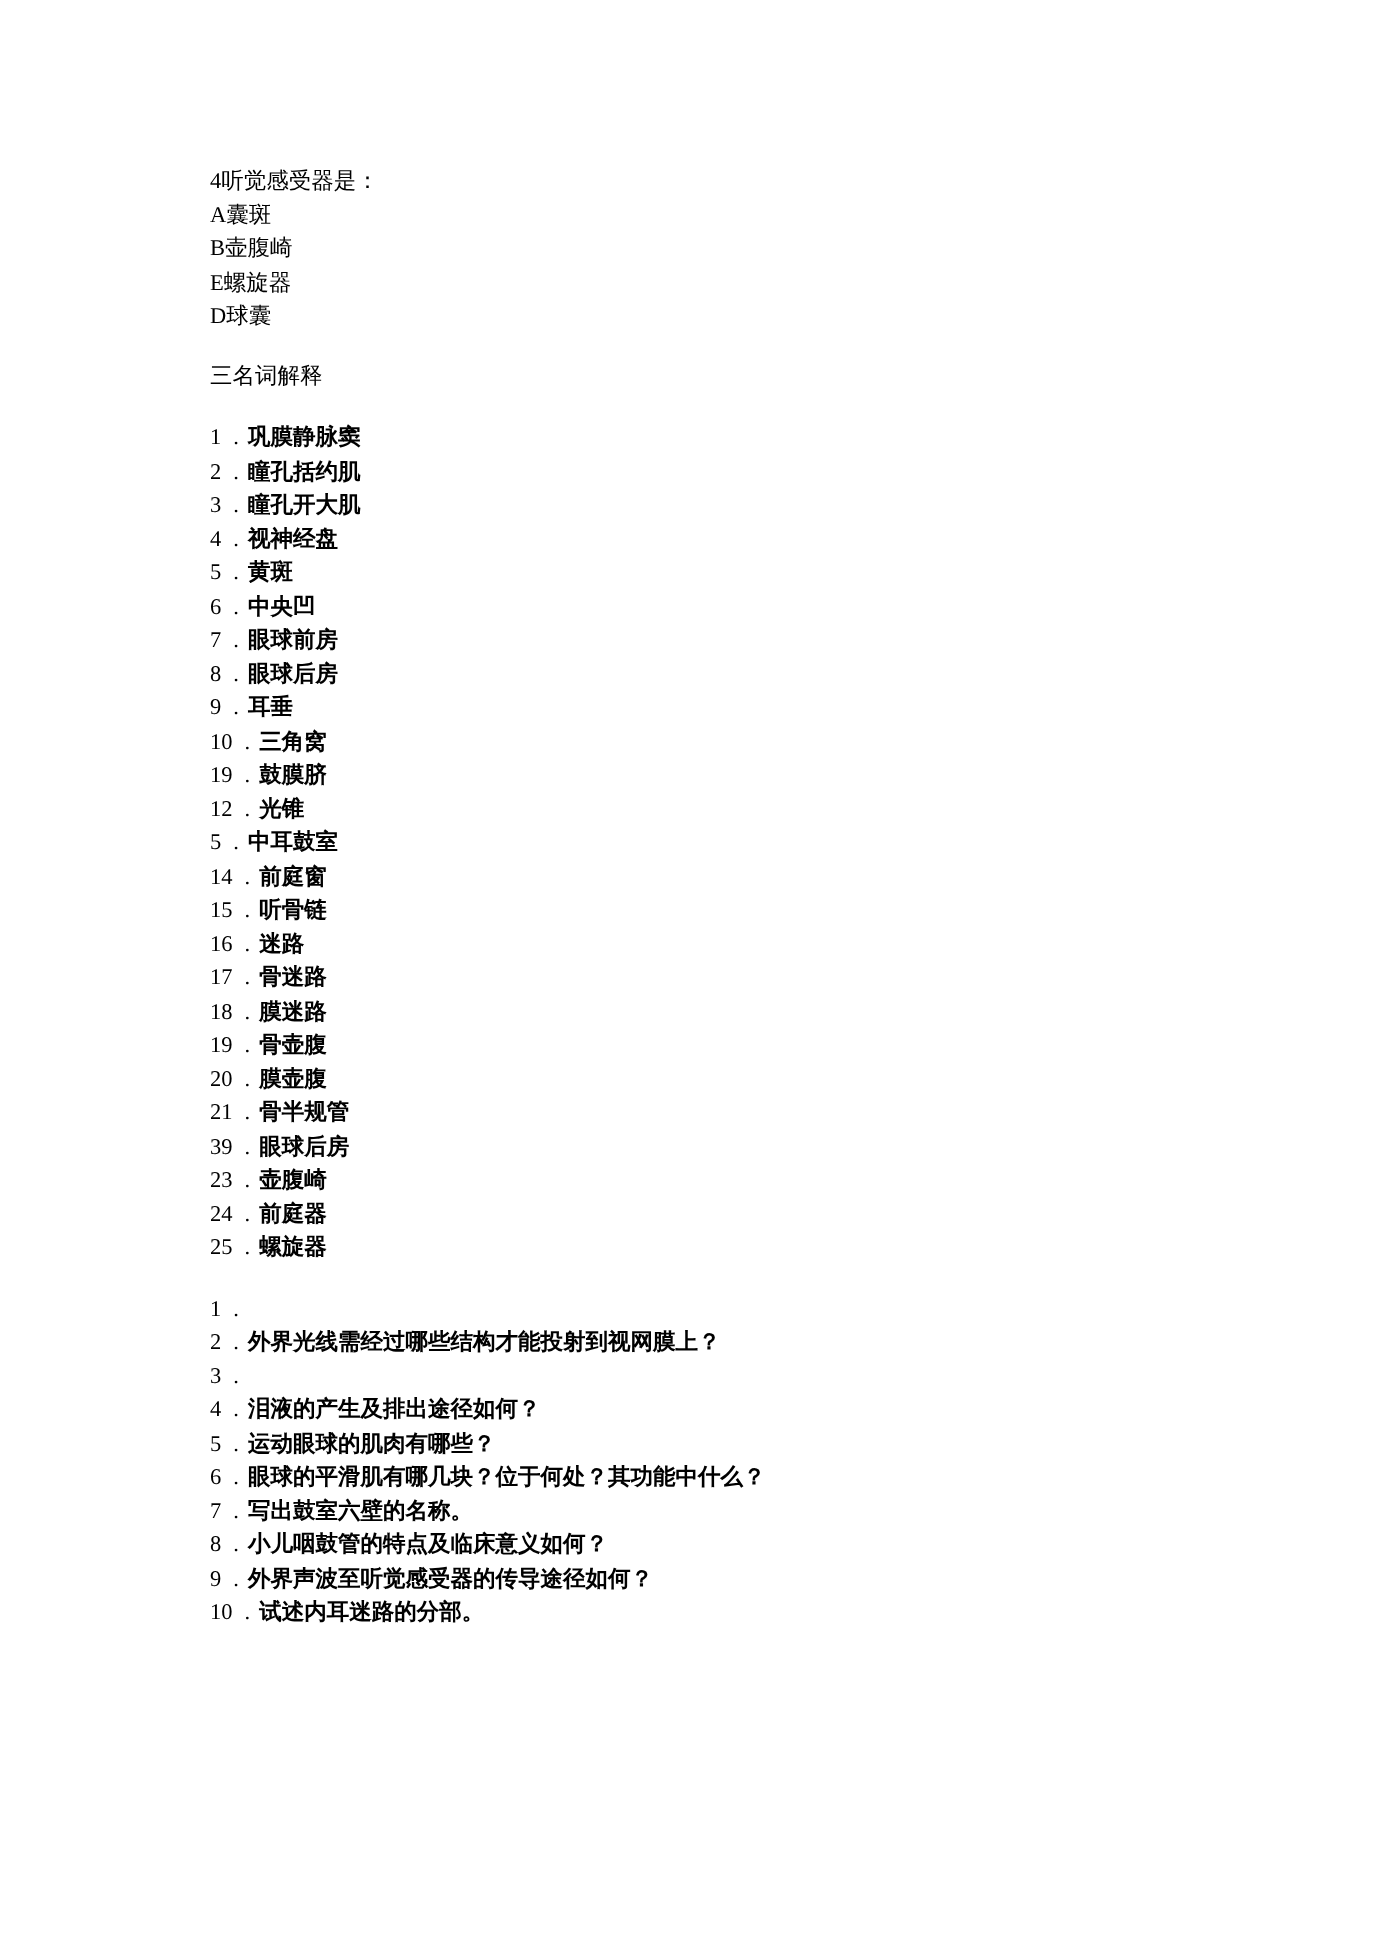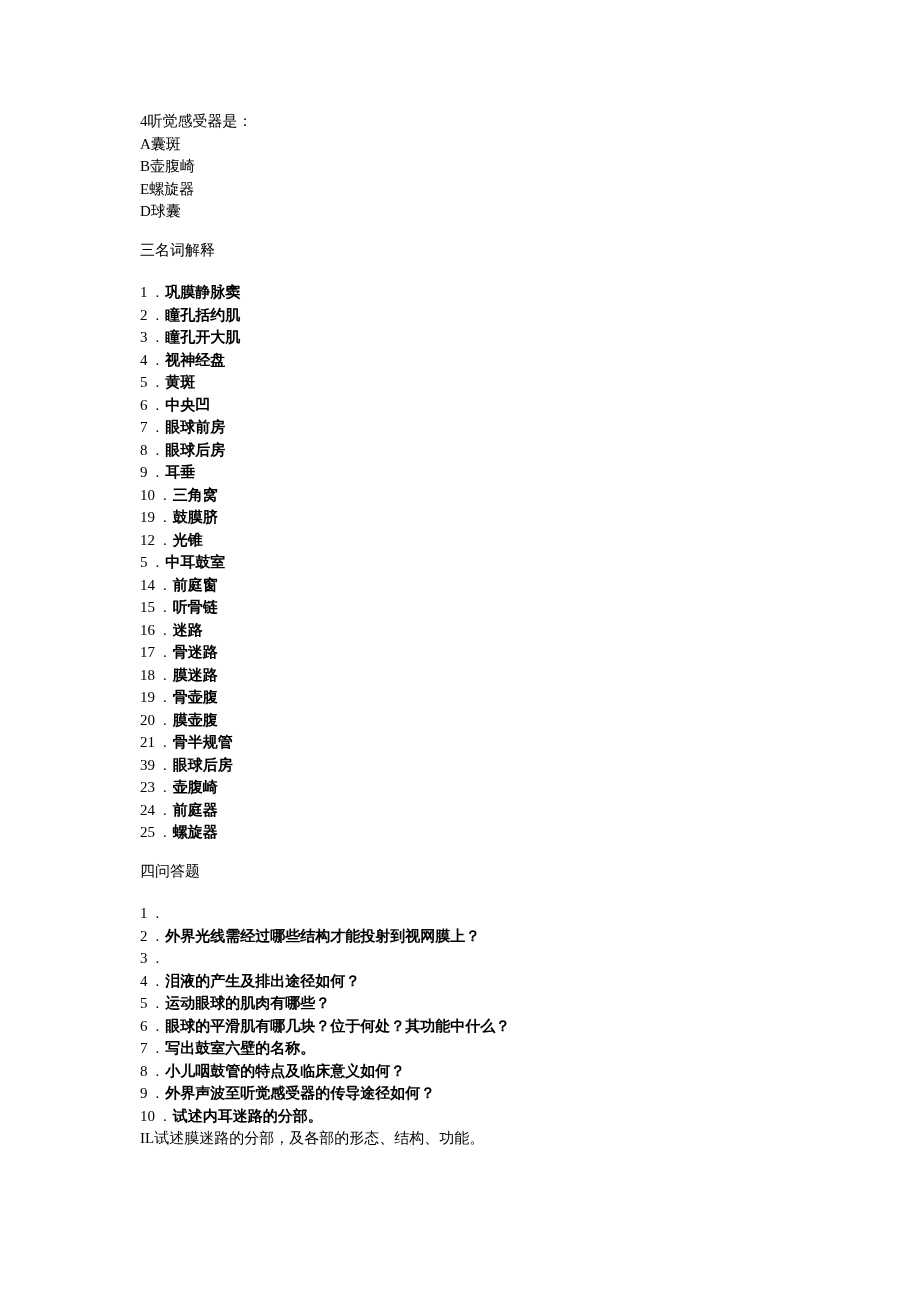--- a/index.html
+++ b/index.html
@@ -179,21 +179,20 @@
         <span class="q-dot">.</span>
         <span class="q-text">前庭器</span>
       </div>
       <div class="q-row">
         <span class="q-num">25</span>
         <span class="q-dot">.</span>
         <span class="q-text">螺旋器</span>
       </div>
     </div>
 
-  <div class="section-title">四问答题</div>
 
   <div class="block" id="section4-list">
       <div class="q-row">
         <span class="q-num">1</span>
         <span class="q-dot">.</span>
       </div>
       <div class="q-row">
         <span class="q-num">2</span>
         <span class="q-dot">.</span>
         <span class="q-text">外界光线需经过哪些结构才能投射到视网膜上？</span>
@@ -230,16 +229,15 @@
       <div class="q-row">
         <span class="q-num">9</span>
         <span class="q-dot">.</span>
         <span class="q-text">外界声波至听觉感受器的传导途径如何？</span>
       </div>
       <div class="q-row">
         <span class="q-num">10</span>
         <span class="q-dot">.</span>
         <span class="q-text">试述内耳迷路的分部。</span>
       </div>
-      <div class="line">IL试述膜迷路的分部，及各部的形态、结构、功能。</div>
     </div>
 
 </div>
 
 </body></html>

